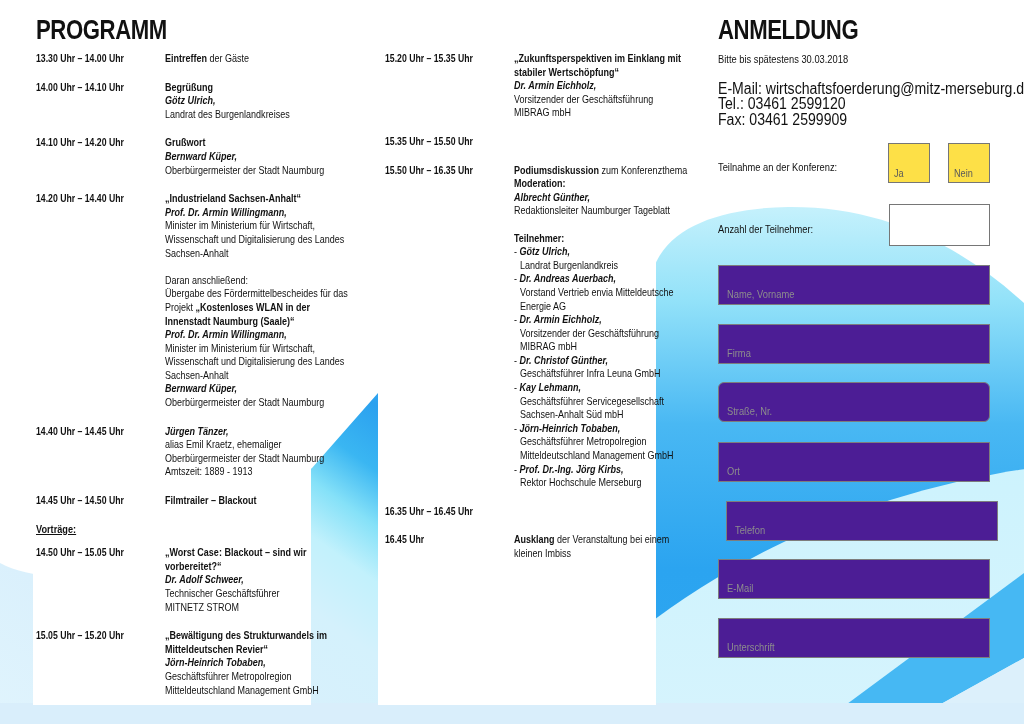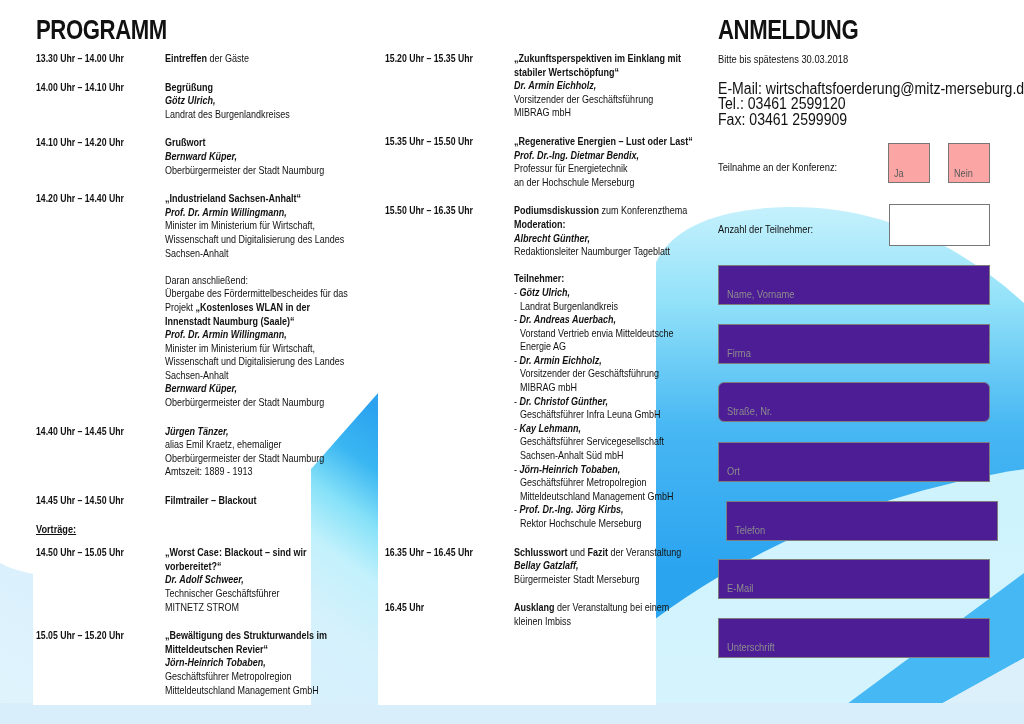--- a/index.html
+++ b/index.html
@@ -28,21 +28,21 @@
 
   
   .right-col{position:absolute;left:656px;top:0;width:368px;height:724px;}
   .r-abs{position:absolute;left:62px;}
   .ctext{transform:scaleX(.88);transform-origin:0 0;white-space:nowrap;}
   .r-title{top:14px;}
   .deadline{top:53px;font-size:10.6px;}
   .contact{top:81px;font-size:16px;line-height:15.4px;}
   .att-label{top:161px;font-size:10.6px;}
   .cnt-label{top:223px;font-size:10.6px;}
-  .checkbox{position:absolute;top:143px;width:42px;height:40px;border:1px solid #767676;background:#fca5a5;box-sizing:border-box;}
+  .checkbox{position:absolute;top:143px;width:42px;height:40px;border:1px solid #767676;background:#fde047;box-sizing:border-box;}
   .checkbox .lbl{position:absolute;left:5px;bottom:3px;font-size:10.4px;color:#5a5a5a;
                  transform:scaleX(.88);transform-origin:0 0;white-space:nowrap;}
   .count-box{position:absolute;left:233px;top:204px;width:101px;height:42px;border:1px solid #767676;background:#fff;box-sizing:border-box;}
   .field{position:absolute;left:62px;width:272px;height:40px;border:1px solid #7d7d7d;background:#4c1d95;box-sizing:border-box;}
   .field .lbl{position:absolute;left:8px;bottom:4px;font-size:10.6px;color:#8d8d8d;
               transform:scaleX(.88);transform-origin:0 0;white-space:nowrap;}
 </style>
 </head>
 <body>
 
@@ -175,26 +175,20 @@
           <div class="desc">
             <div class="line"><span class="b">„Zukunftsperspektiven im Einklang mit</span></div>
             <div class="line"><span class="b">stabiler Wertschöpfung“</span></div>
             <div class="line"><span class="bi">Dr. Armin Eichholz,</span></div>
             <div class="line"><span>Vorsitzender der Geschäftsführung</span></div>
             <div class="line"><span>MIBRAG mbH</span></div>
           </div>
         </div>
         <div class="entry">
           <div class="time">15.35 Uhr – 15.50 Uhr</div>
-          <div class="desc">
-            <div class="line"><span class="b">„Regenerative Energien – Lust oder Last“</span></div>
-            <div class="line"><span class="bi">Prof. Dr.-Ing. Dietmar Bendix,</span></div>
-            <div class="line"><span>Professur für Energietechnik</span></div>
-            <div class="line"><span>an der Hochschule Merseburg</span></div>
-          </div>
         </div>
         <div class="entry">
           <div class="time">15.50 Uhr – 16.35 Uhr</div>
           <div class="desc">
             <div class="line"><span class="b">Podiumsdiskussion</span><span> zum Konferenzthema</span></div>
             <div class="line"><span class="b">Moderation:</span></div>
             <div class="line"><span class="bi">Albrecht Günther,</span></div>
             <div class="line"><span>Redaktionsleiter Naumburger Tageblatt</span></div>
             <div class="line">&nbsp;</div>
             <div class="line"><span class="b">Teilnehmer:</span></div>
@@ -213,25 +207,20 @@
             <div class="line ind"><span>Sachsen-Anhalt Süd mbH</span></div>
             <div class="line"><span>- </span><span class="bi">Jörn-Heinrich Tobaben,</span></div>
             <div class="line ind"><span>Geschäftsführer Metropolregion</span></div>
             <div class="line ind"><span>Mitteldeutschland Management GmbH</span></div>
             <div class="line"><span>- </span><span class="bi">Prof. Dr.-Ing. Jörg Kirbs,</span></div>
             <div class="line ind"><span>Rektor Hochschule Merseburg</span></div>
           </div>
         </div>
         <div class="entry">
           <div class="time">16.35 Uhr – 16.45 Uhr</div>
-          <div class="desc">
-            <div class="line"><span class="b">Schlusswort</span><span> und </span><span class="b">Fazit</span><span> der Veranstaltung</span></div>
-            <div class="line"><span class="bi">Bellay Gatzlaff,</span></div>
-            <div class="line"><span>Bürgermeister Stadt Merseburg</span></div>
-          </div>
         </div>
         <div class="entry">
           <div class="time">16.45 Uhr</div>
           <div class="desc">
             <div class="line"><span class="b">Ausklang</span><span> der Veranstaltung bei einem</span></div>
             <div class="line"><span>kleinen Imbiss</span></div>
           </div>
         </div>
       </div>
   </div>

